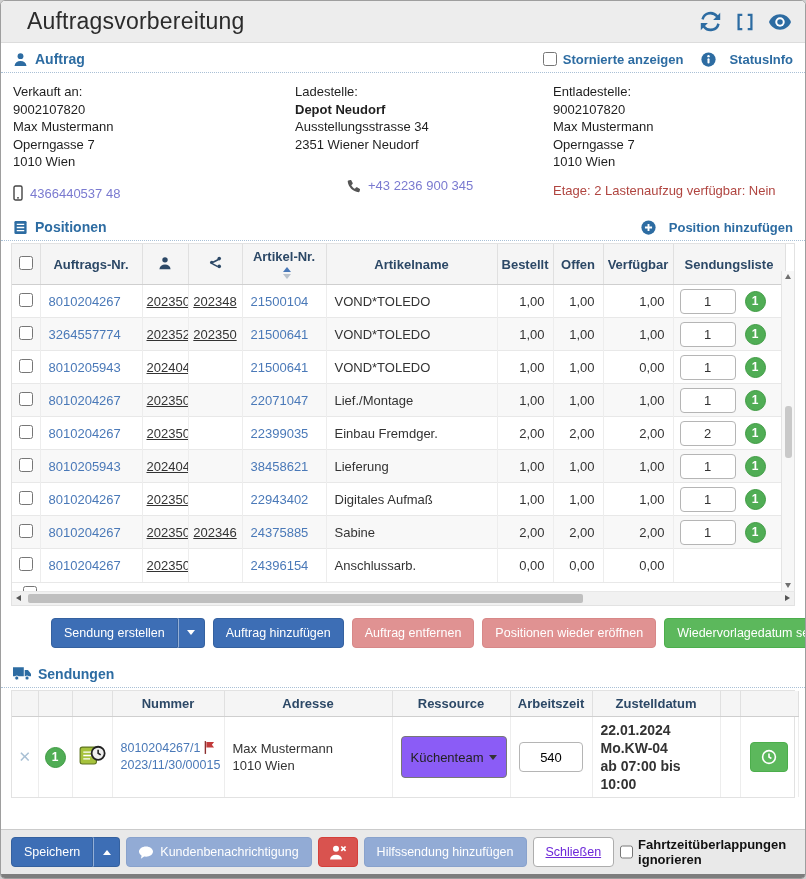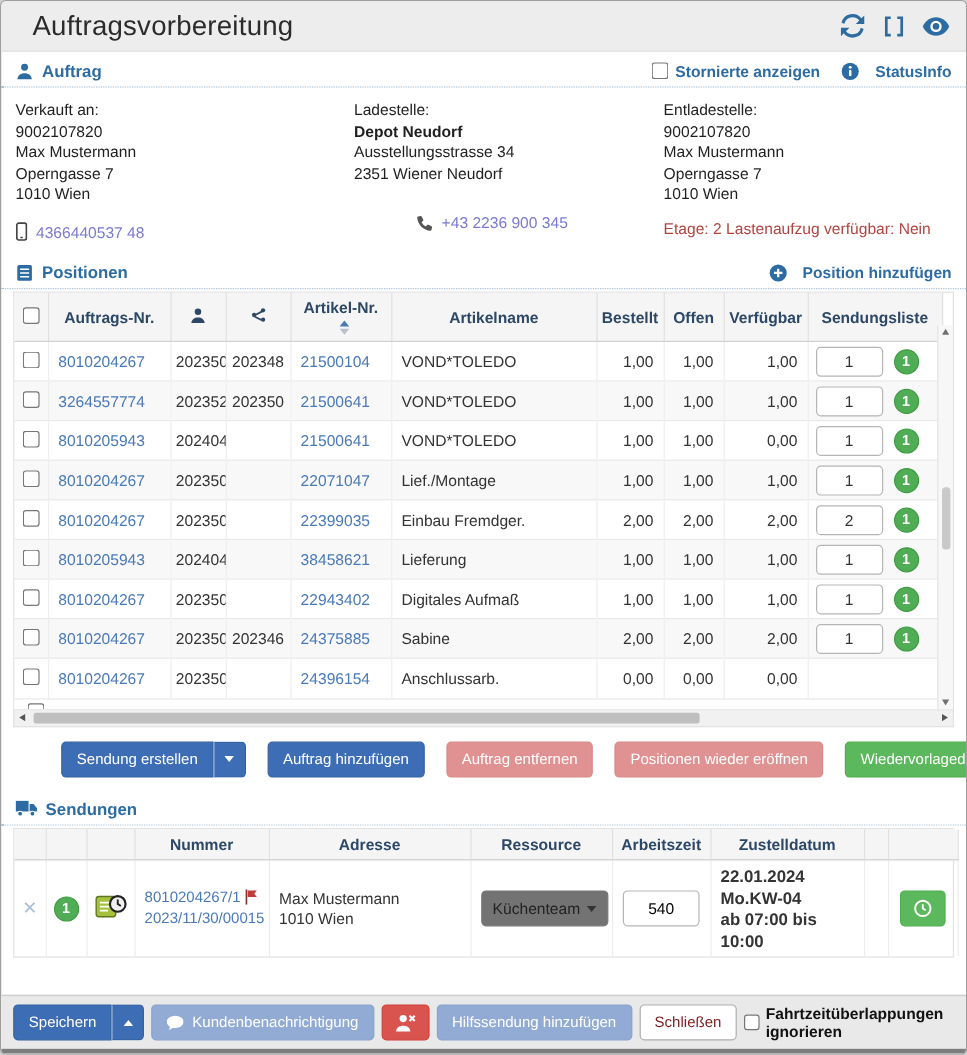--- a/index.html
+++ b/index.html
@@ -35,21 +35,21 @@
   
   .tbl-wrap{ margin:2px 10px 0 10px; position:relative; padding-right:13px; border:1px solid #e2e2e2; border-bottom:none;}
   table{ border-collapse:collapse; width:100%; font-size:13px; table-layout:fixed;}
   th{ background:#f5f5f5; color:#2c4866; font-weight:bold; text-align:center;
       border-right:1px solid #e0e0e0; border-bottom:1px solid #cfcfcf; padding:5px 4px; height:26px;}
   td{ border-right:1px solid #ededed; border-top:1px solid #e8e8e8; padding:4px 8px; height:33px; color:#333; overflow:hidden; white-space:nowrap;}
   tbody tr:nth-of-type(even){ background:#f8f8f8; }
   td a{ color:#4a79b8; text-decoration:none; cursor:pointer;}
   .c-check{ text-align:center; padding:4px 2px;}
   .c-num{ text-align:right; }
-  .c-kw{ text-align:center; padding:4px 4px;}
+  .c-kw{ text-align:center; padding:4px 4px;text-decoration:underline;}
   .c-liste{ padding:3px 6px; }
   .liste-cell{ display:flex; align-items:center; gap:9px;}
   .liste-input{ width:56px; height:25px; border:1px solid #b5b5b5; border-radius:4px; text-align:center; font-size:13px; color:#333; background:#fff;}
   .badge{ width:21px; height:21px; border-radius:50%; background:#50ad55; border:1px solid #3f9b43;
     color:#fff; font-size:12px; font-weight:bold; display:inline-flex; align-items:center; justify-content:center; flex:0 0 auto;}
   .sortbox{ display:inline-flex; flex-direction:column; margin-left:5px; vertical-align:middle; gap:2px;}
   .tri-up{ width:0;height:0;border-left:4px solid transparent;border-right:4px solid transparent;border-bottom:5px solid #4a79b8;}
   .tri-dn{ width:0;height:0;border-left:4px solid transparent;border-right:4px solid transparent;border-top:5px solid #b9c2cc;}
   .partial-row{ height:9px; overflow:hidden; border-top:1px solid #e8e8e8; padding:3px 0 0 11px; background:#fff;}
   .partial-row input{ display:block; }
@@ -59,46 +59,46 @@
   .vthumb{ width:7px; flex:0 0 52px; background:#c9c9c9; border-radius:3px; margin-top:2px;}
   .arr-u{ width:0;height:0;border-left:3.5px solid transparent;border-right:3.5px solid transparent;border-bottom:5px solid #707070;}
   .arr-d{ width:0;height:0;border-left:3.5px solid transparent;border-right:3.5px solid transparent;border-top:5px solid #707070;}
   .arr-l{ width:0;height:0;border-top:3.5px solid transparent;border-bottom:3.5px solid transparent;border-right:5px solid #555;}
   .arr-r{ width:0;height:0;border-top:3.5px solid transparent;border-bottom:3.5px solid transparent;border-left:5px solid #555;}
   .hscroll{ margin:0 10px; height:15px; background:#f1f1f1; border:1px solid #e2e2e2; border-top:1px solid #e8e8e8;
     display:flex; align-items:center; padding:0 4px; position:relative;}
   .hthumb{ position:absolute; left:16px; width:555px; top:2px; bottom:2px; background:#bfbfbf; border-radius:2px;}
   .hscroll .arr-r{ margin-left:auto; }
   
-  .actions{ display:flex; gap:18px; margin:12px 10px 10px 10px;padding-left:40px; }
+  .actions{ display:flex; gap:8px; margin:12px 10px 10px 10px;padding-left:40px; }
   .btn{ height:30px; border-radius:4px; border:1px solid transparent; color:#fff; font-size:12.5px;
     padding:0 12px; display:inline-flex; align-items:center; justify-content:center; cursor:pointer;
     font-family:inherit; white-space:nowrap;}
   .btn-blue{ background:#3d6eb5; border-color:#35619f;}
   .btn-pink{ background:#e09292; border-color:#d78888;}
   .btn-green{ background:#5cb85c; border-color:#4cae4c;}
   .btn-muted{ background:#92abd5; border-color:#89a2cc;}
   .btn-red{ background:#d9534f; border-color:#d43f3a; padding:0 10px;}
-  .btn-white{ background:#fff; border-color:#adadad; color:#7f1d1d;}
+  .btn-white{ background:#fff; border-color:#adadad; color:#6d28d9;text-decoration:underline;}
   .split{ display:inline-flex; }
   .split .btn.main{ border-top-right-radius:0; border-bottom-right-radius:0; }
   .split .btn.caret-part{ border-top-left-radius:0; border-bottom-left-radius:0; width:27px; padding:0;
     border-left:1px solid rgba(255,255,255,.45);}
   .caret-dn{ width:0;height:0;border-left:4.5px solid transparent;border-right:4.5px solid transparent;border-top:5px solid #fff;}
   .caret-up{ width:0;height:0;border-left:4.5px solid transparent;border-right:4.5px solid transparent;border-bottom:5px solid #fff;}
   
   .send-wrap{ margin:2px 10px 0 10px; border:1px solid #e2e2e2;}
   .send-wrap td{ height:48px; white-space:normal;}
   .send-wrap .icn-cell{ text-align:center; padding:4px 2px;}
   .x-del{ color:#a9c0d4; font-weight:bold; font-size:15px; cursor:pointer;}
   .nummer-cell{ font-size:12.5px; line-height:17px; padding:4px 4px 4px 8px;}
   .nummer-cell a{ display:inline;}
   .addr-cell{ line-height:17px; font-size:13px;}
-  .fake-select{ display:flex; align-items:center; justify-content:space-between; width:106px; height:30px;
-    border:1px solid #777; border-radius:4px; background:#737373; padding:0 9px; font-size:13px; color:#222; cursor:pointer; margin:0 auto;}
+  .fake-select{ display:flex; align-items:center; justify-content:space-between; width:106px; height:42px;
+    border:1px solid #777; border-radius:4px; background:#8b5cf6; padding:0 9px; font-size:13px; color:#222; cursor:pointer; margin:0 auto;}
   .fake-select .caret{ width:0;height:0;border-left:4.5px solid transparent;border-right:4.5px solid transparent;border-top:5px solid #333;}
   .time-input{ width:64px; height:30px; border:1px solid #b5b5b5; border-radius:4px; text-align:center; font-size:13px; margin:0 auto; display:block;}
   .date-cell{ line-height:18px; font-size:14px;font-weight:bold;}
   .btn-clock{ width:38px; height:30px; padding:0;}
   
   .footer{ margin-top:auto; background:#e9e9e9; border-top:1px solid #cbcbcb;
     display:flex; align-items:center; gap:6px; padding:7px 10px; flex:0 0 auto;}
   .footer .chk-right{ margin-left:auto; display:inline-flex; align-items:center; gap:5px;
     font-size:13px; font-weight:bold; color:#111; cursor:pointer;}
   .bottom-strip{ height:4px; background:#7d7d7d; flex:0 0 auto;}

